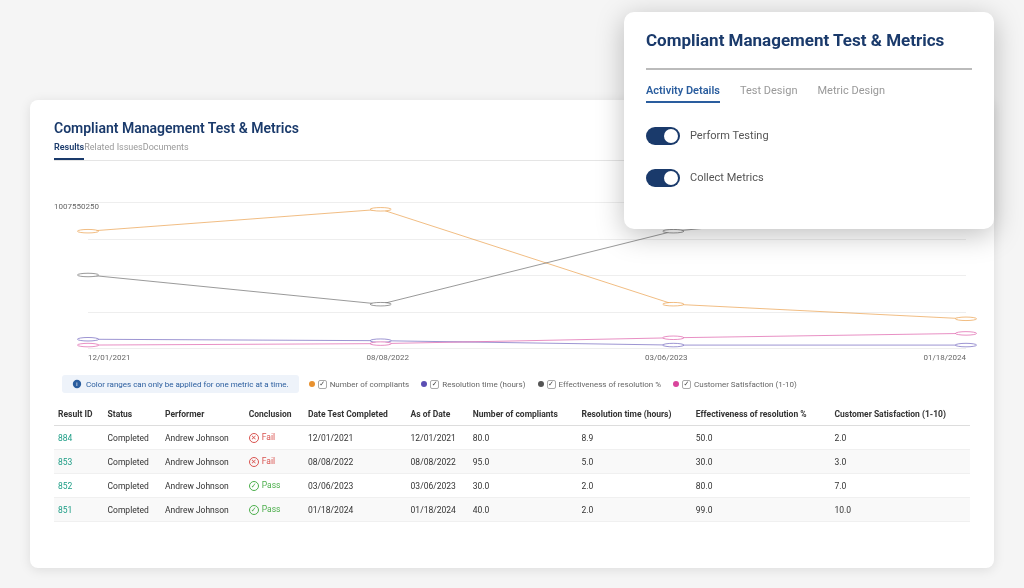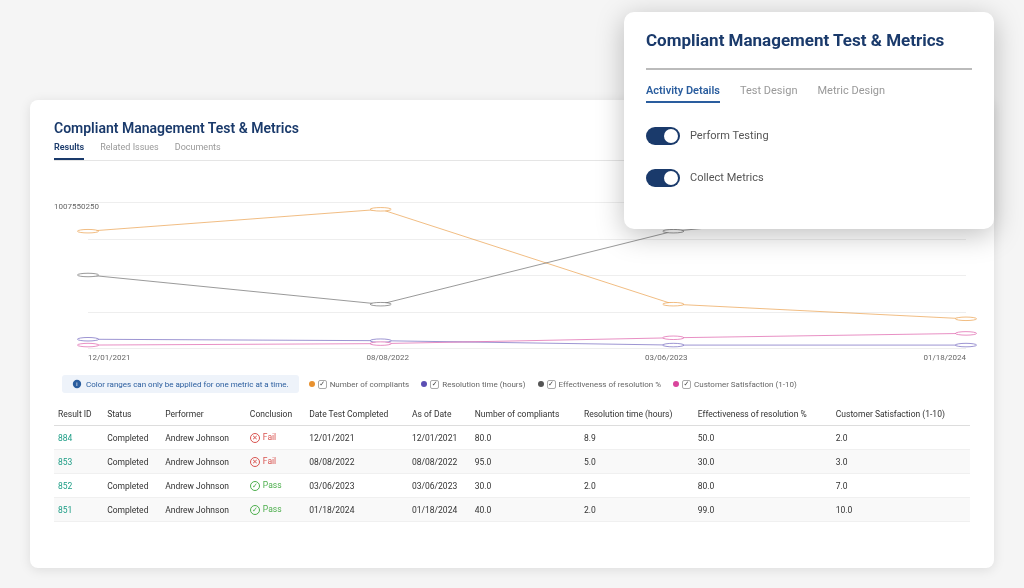--- a/index.html
+++ b/index.html
@@ -25,21 +25,21 @@
       overflow: hidden;
     }
     .panel-title {
       color: #1a3a6b;
       font-size: 14px;
       font-weight: 600;
       margin-bottom: 6px;
     }
     .panel-subtabs {
       display: flex;
-      gap: 16px;
+      gap: 0;
       border-bottom: 1px solid #e5e5e5;
       margin-bottom: 10px;
     }
     .panel-subtab {
       font-size: 9px;
       padding-bottom: 6px;
       color: #999;
       cursor: pointer;
       border-bottom: 2px solid transparent;
     }
@@ -105,21 +105,21 @@
     .info-box {
       background:#eef3fa; color:#2a5d9e;
       padding:4px 10px; border-radius:3px; font-size:8px;
       display:flex; align-items:center; gap:4px;
       margin-left: 8px;
     }
     .legend-item { display:flex; align-items:center; gap:3px; font-size:8px; color:#666; }
     .legend-dot { width:6px; height:6px; border-radius:50%; }
     .legend-check { width:9px; height:9px; border:1px solid #aaa; border-radius:2px; display:flex; align-items:center; justify-content:center; font-size:7px; color:#444; }
     table { width:100%; border-collapse:collapse; font-size:8.5px; }
-    th { text-align:left; padding:6px 4px; font-weight:400; color:#333; border-bottom:1px solid #ddd; }
+    th { text-align:left; padding:6px 4px; font-weight:700; color:#333; border-bottom:1px solid #ddd; }
     td { padding:6px 4px; border-bottom:1px solid #f0f0f0; }
     tr.data-row:nth-child(even) { background:#f9f9f9; }
     .result-id { color:#1f9e87; cursor:pointer; }
     .conclusion-fail { color:#d9534f; }
     .conclusion-pass { color:#4cae4c; }
     .conc-icon { display:inline-block; width:10px; height:10px; border-radius:50%; border:1.5px solid currentColor; text-align:center; line-height:8px; font-size:7px; margin-right:3px;}
 
     
     .overlay-card {
       position: absolute;

